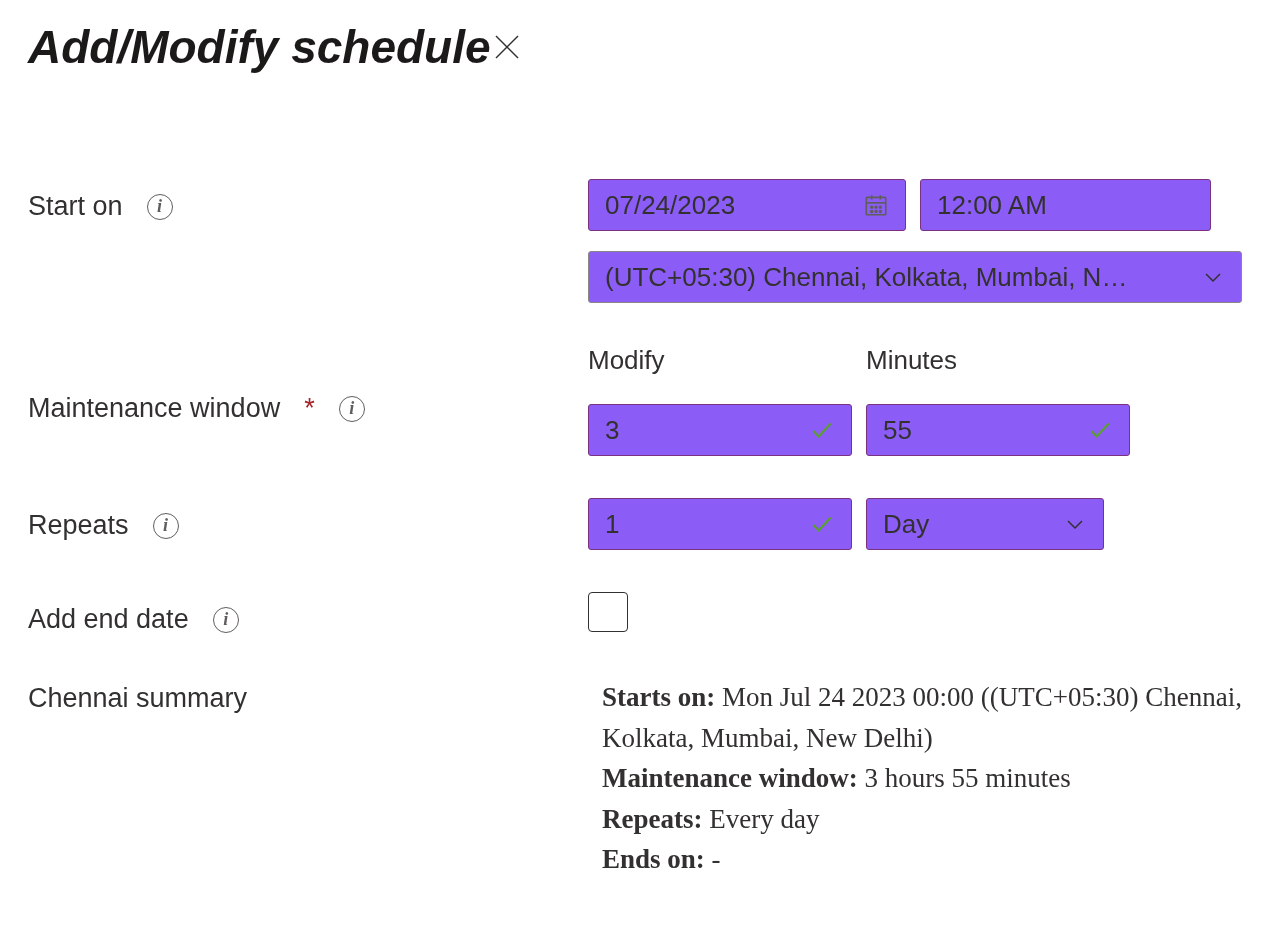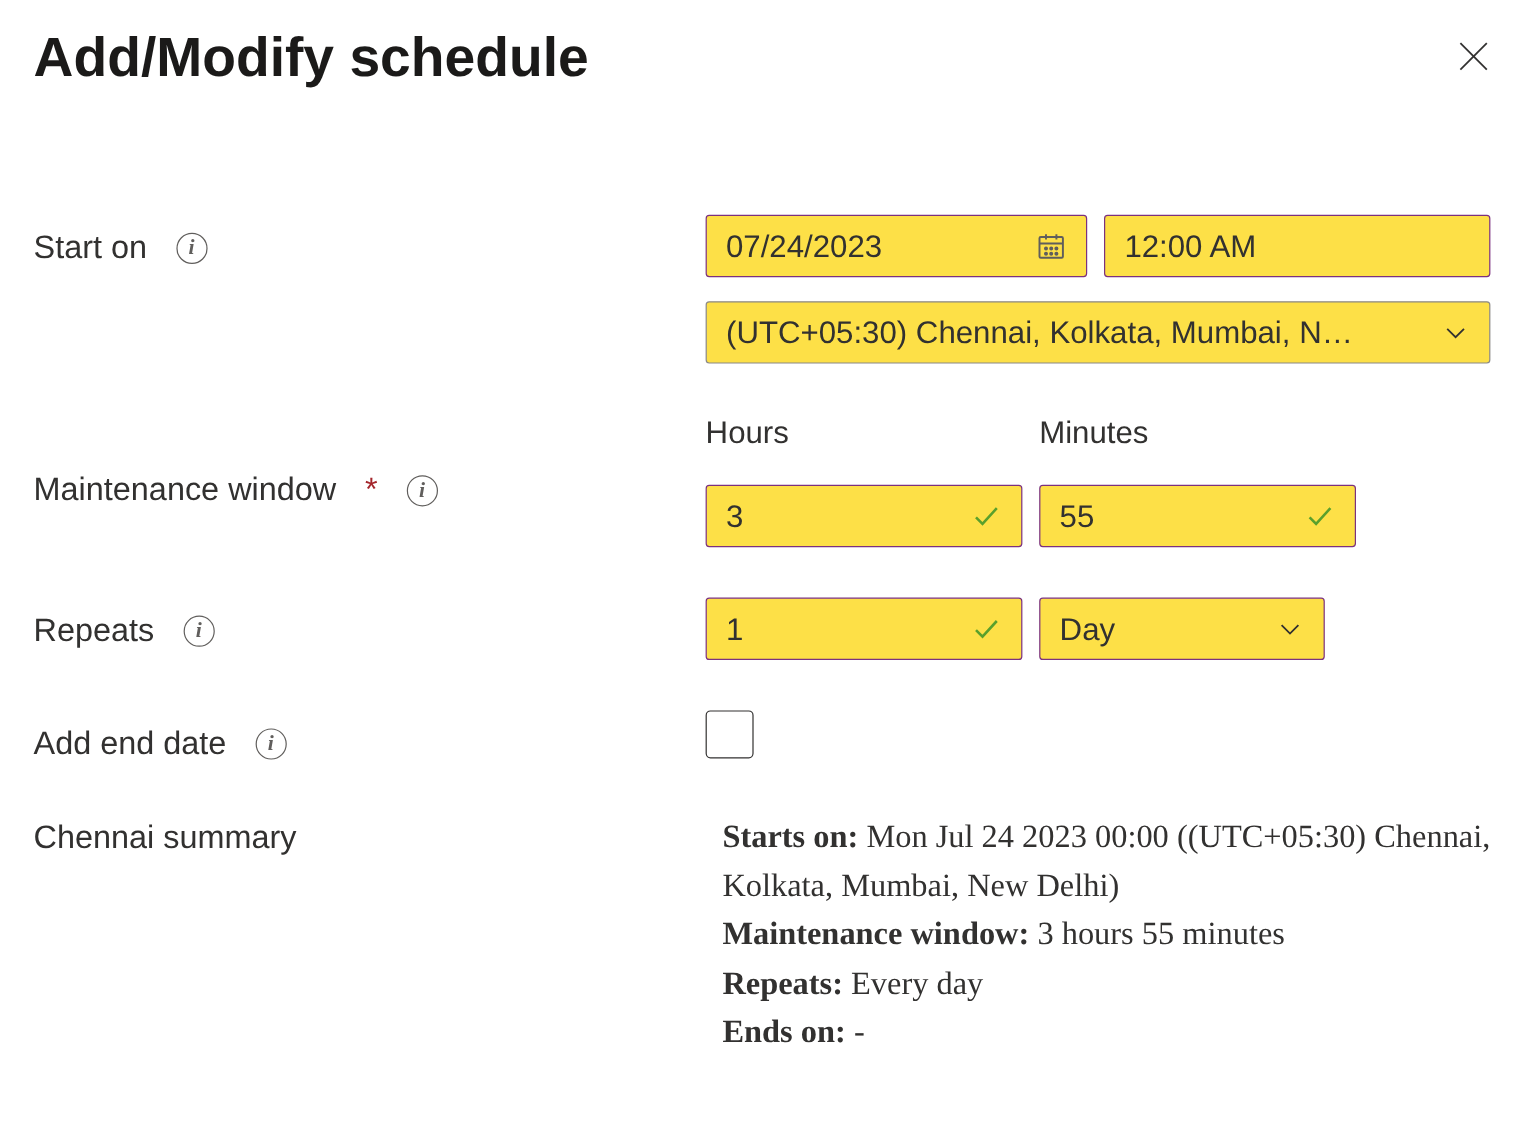--- a/index.html
+++ b/index.html
@@ -5,23 +5,24 @@
     * { box-sizing: border-box; margin: 0; padding: 0; }
     body {
       font-family: "Segoe UI", -apple-system, BlinkMacSystemFont, sans-serif;
       background: #ffffff;
       color: #323130;
       padding: 20px 28px;
       width: 1272px;
     }
     .header {
       display: flex;
-      justify-content: space-between;
+      justify-content: flex-start;
       align-items: center;
       margin-bottom: 105px;
+      font-style: italic;
     }
     .title {
       font-size: 46px;
       font-weight: 600;
       color: #1b1a19;
     }
     .close-btn {
       width: 32px;
       height: 32px;
       cursor: pointer;
@@ -71,37 +72,37 @@
     .hrow { display: flex; gap: 14px; }
     .input-box {
       height: 52px;
       border: 1.5px solid #7b317f;
       border-radius: 3px;
       display: flex;
       align-items: center;
       padding: 0 16px;
       font-size: 26px;
       color: #323130;
-      background: #fde047;
+      background: #8b5cf6;
       cursor: pointer;
       justify-content: space-between;
       gap: 12px;
     }
     .input-box.gray { border-color: #8a8886; }
     .input-box input {
       border: none;
       outline: none;
       font-size: 26px;
       font-family: inherit;
       width: 100%;
       color: #323130;
       background: transparent;
     }
     .date-box { width: 318px; }
-    .time-box { width: 322px; }
+    .time-box { width: 291px; }
     .tz-box { width: 654px; gap: 20px; }
     .hours-box, .minutes-box { width: 264px; }
     .repeat-n-box { width: 264px; }
     .repeat-unit-box { width: 238px; }
     .sub-labels { display: flex; gap: 14px; margin-bottom: 8px; }
     .sub-label { font-size: 26px; color: #323130; }
     .sub-label.h { width: 264px; }
     .sub-label.m { width: 264px; }
     .cal-icon svg, .chevron svg, .check svg, .close-btn svg { display: block; }
     .check svg { stroke: #5aa02c; }
@@ -188,21 +189,21 @@
 </div>
 
 <div class="form-row row-mw">
   <div class="label-col">
     <span>Maintenance window</span>
     <span class="required">*</span>
     <span class="info-icon">i</span>
   </div>
   <div class="controls-col">
     <div class="sub-labels">
-      <div class="sub-label h">Hours</div>
+      <div class="sub-label h">Modify</div>
       <div class="sub-label m">Minutes</div>
     </div>
     <div class="hrow">
       <div class="input-box hours-box">
         <input value="3" style="">
         <span class="check">
           <svg width="26" height="26" viewBox="0 0 24 24" fill="none" stroke-width="2">
             <polyline points="4 13 9 18 20 6"></polyline>
           </svg>
         </span>

